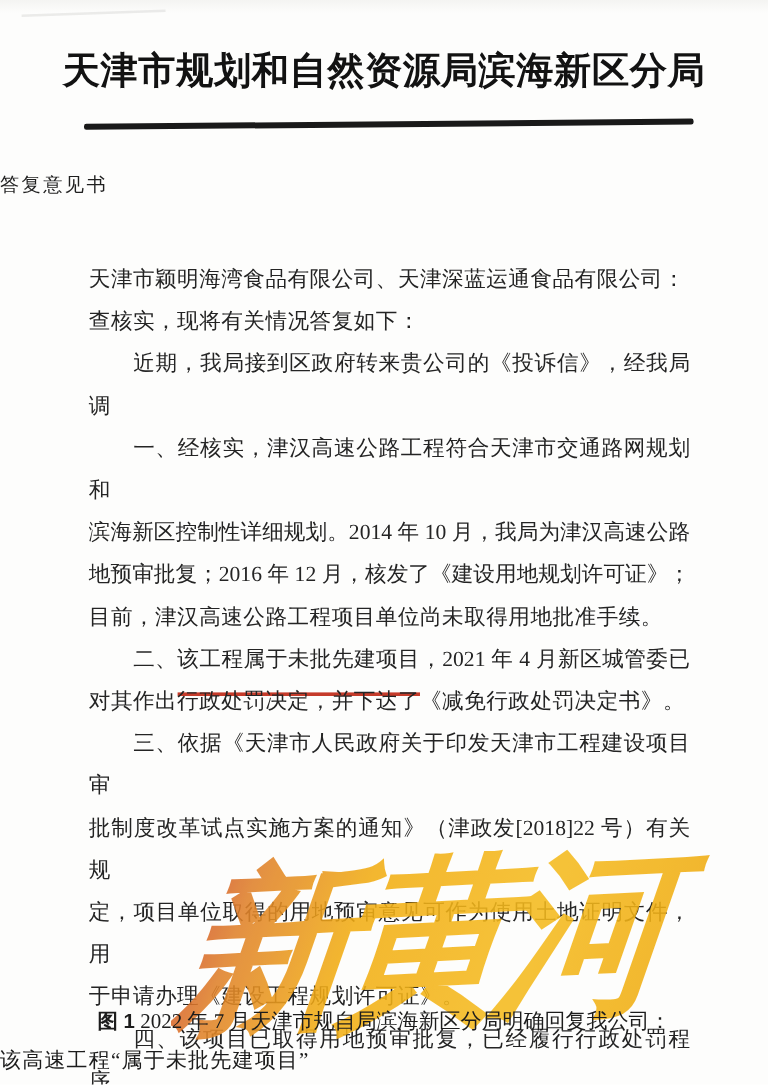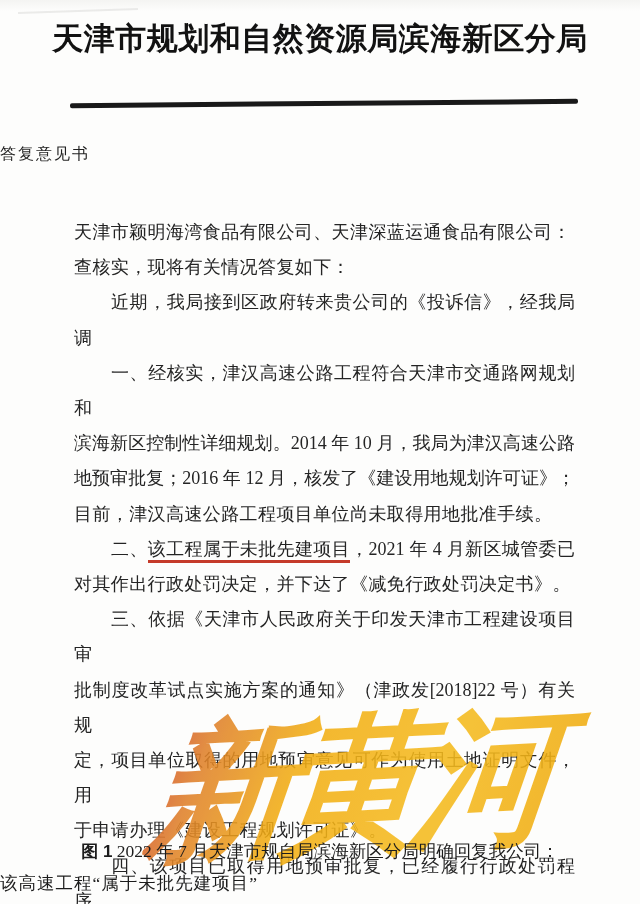--- a/index.html
+++ b/index.html
@@ -14,21 +14,21 @@
     background: linear-gradient(180deg, #f4f4f2 0%, #fdfdfc 1.2%, #fdfdfc 100%);
     overflow: hidden;
   }
   .scan-streak {
     position: absolute; top: 10px; left: 18px;
     width: 120px; height: 2px;
     background: #e3e3e1; opacity: .7;
     transform: rotate(-2deg);
   }
   .org {
-    position: absolute; top: 18px; left: 0;
+    position: absolute; top: 38px; left: 0;
     width: 100%;
     margin: 0;
     text-align: center;
     font-family: "Liberation Sans", sans-serif;
     font-size: 31px; font-weight: 900;
     letter-spacing: 0.5px;
     color: #121212;
   }
   .rule {
     position: absolute; top: 101px; left: 70px;
@@ -51,21 +51,21 @@
     width: 501px;
     font-size: 18px;
     line-height: 35.2px;
     color: #242424;
   }
   .bline { letter-spacing: 0.4px; }
   .bline.j { text-align: justify; text-align-last: justify; letter-spacing: normal; }
   .bline.ind { text-indent: 37px; }
   .u-red {
     border-bottom: 3px solid #c53b2a;
-    padding-bottom: 1px;
+    padding-bottom: 18px;
   }
   .watermark {
     position: absolute; top: 688px; left: 148px;
     width: 440px;
     font-size: 148px; line-height: 1.3;
     font-weight: 700; font-style: italic;
     font-family: "DejaVu Sans", cursive;
     letter-spacing: -16px;
     white-space: nowrap;
     transform: rotate(-3deg) skewX(-9deg);

